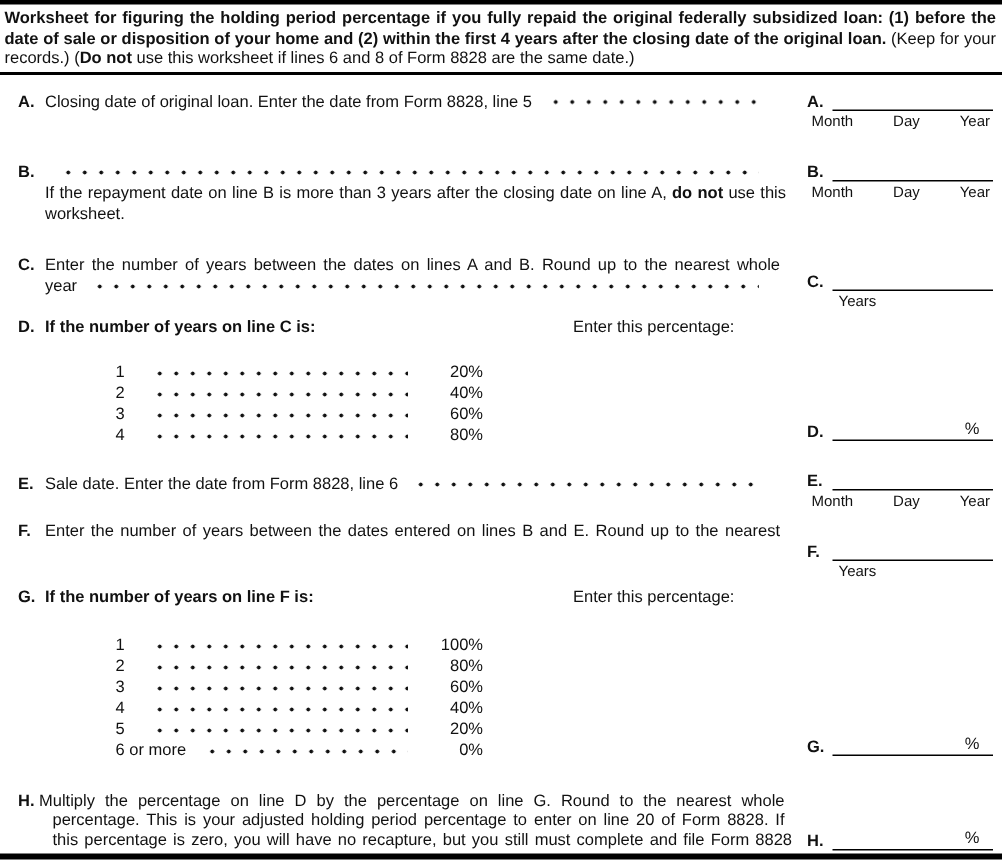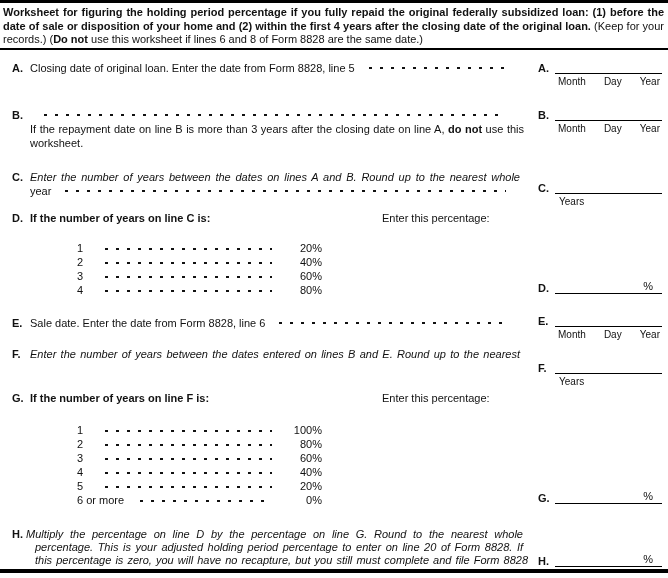--- a/index.html
+++ b/index.html
@@ -18,29 +18,29 @@
   }
   b,.b{font-weight:700;text-align:right;}
   .abs{position:absolute;}
   .flexrow{display:flex;align-items:baseline;}
   .ltr{display:inline-block;width:18px;font-weight:700;flex:0 0 18px;}
   .leader{
     flex:1 1 auto;align-self:stretch;margin:0 6px 0 8px;
     background-image:radial-gradient(circle,#111 1.15px,rgba(0,0,0,0) 1.5px);
     background-size:11px 10px;background-repeat:repeat-x;background-position:2px 68%;
   }
-  .jl{text-align:justify;text-align-last:justify;font-style:italic;}
+  .jl{text-align:justify;text-align-last:justify;}
   .just{text-align:justify;}
   
   .ans{position:absolute;left:538px;width:124px;}
   .ans-top{display:flex;align-items:flex-end;}
   .ans .ltr{width:17px;flex:0 0 17px;}
   .blank{flex:1 1 auto;border-bottom:1.5px solid #000;height:13px;}
   .blank.pct{text-align:right;padding-right:9px;height:14px;line-height:14px;}
-  .mdy{margin-left:17px;display:flex;justify-content:space-between;
+  .mdy{display:flex;justify-content:space-between;
        font-size:10px;padding:2px 2px 0 3px;}
   .unitlbl{margin-left:17px;font-size:10px;padding:2px 0 0 4px;}
   
   .tbl-row{position:absolute;left:77px;width:245px;display:flex;align-items:baseline;height:13px;}
   .tbl-row .num{flex:0 0 auto;min-width:12px;white-space:nowrap;}
   .tbl-row .leader{margin:0 4px 0 10px;}
   .tbl-row .val{flex:0 0 46px;text-align:right;}
   .prompt-right{position:absolute;left:370px;font-weight:400;}
   .nowrap{white-space:nowrap;}
 </style>

